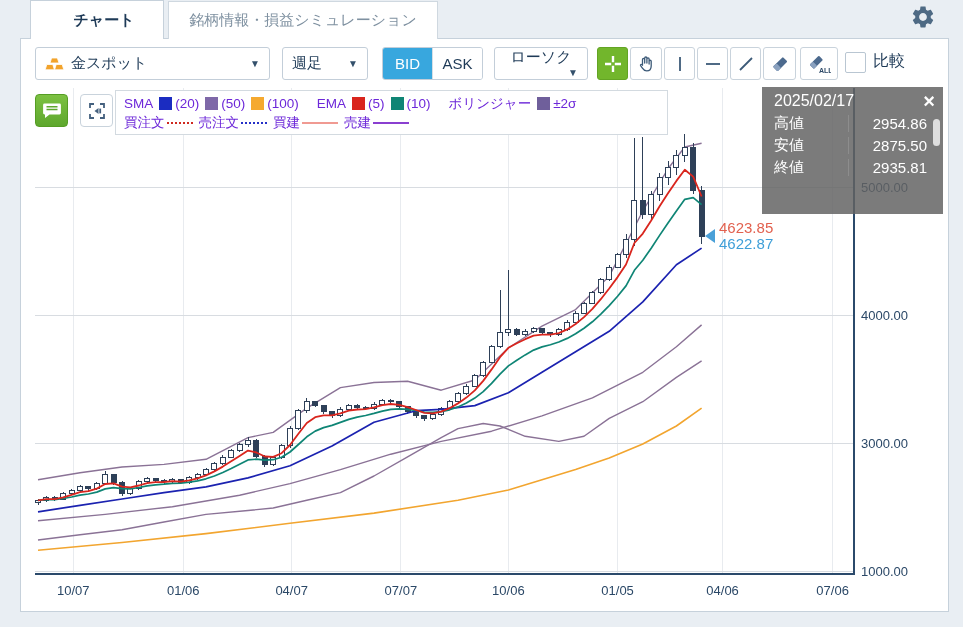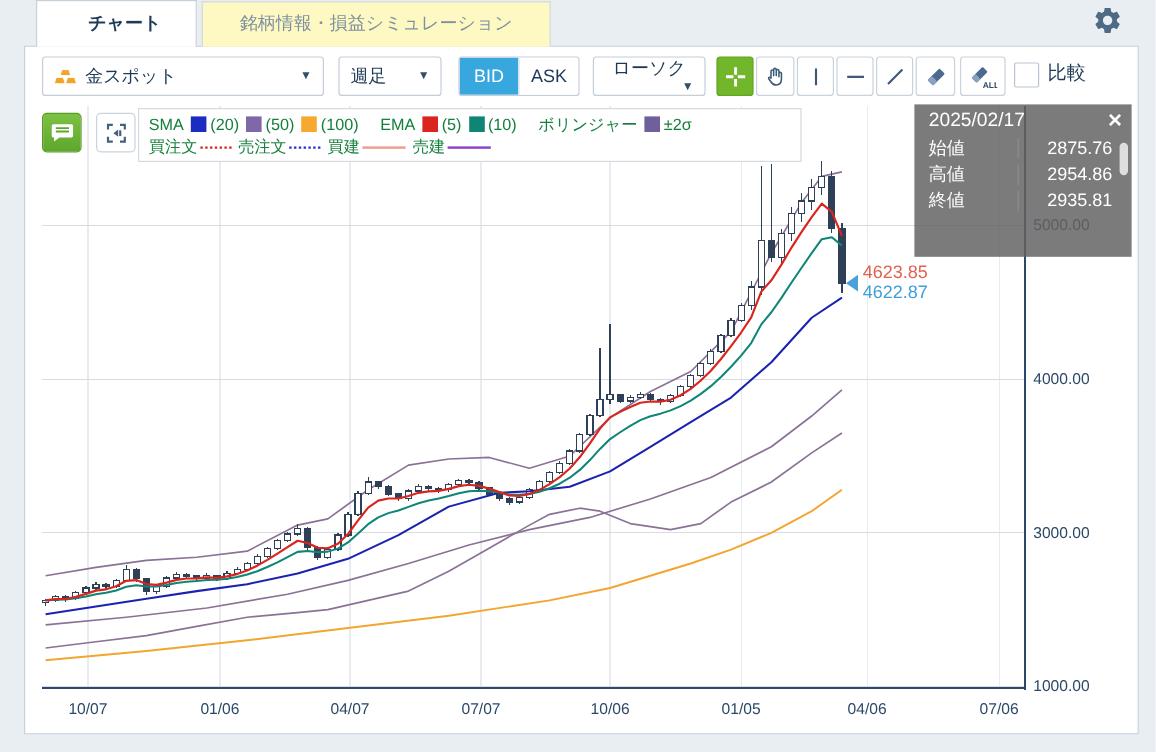--- a/index.html
+++ b/index.html
@@ -3,21 +3,21 @@
 <meta charset="utf-8">
 <style>
   html,body{margin:0;padding:0;}
   body{width:963px;height:627px;background:#e9eef3;position:relative;overflow:hidden;
        font-family:"Liberation Sans","DejaVu Sans",sans-serif;color:#1e3a57;}
   .abs{position:absolute;}
   
   .tab{box-sizing:border-box;text-align:center;font-size:15px;cursor:pointer;z-index:3;}
   .tab-active{left:30px;top:0;width:134px;height:39px;line-height:37px;background:#fff;
     border:1px solid #c6d1db;border-bottom:none;font-weight:bold;color:#1e3a57;padding-left:14px;}
-  .tab-inactive{left:168px;top:1px;width:291px;height:38px;line-height:36px;background:#fef9c3;
+  .tab-inactive{left:168px;top:1px;width:270px;height:38px;line-height:36px;background:#ffffff;
     border:1px solid #cfd8e0;border-bottom:none;color:#7e90a0;}
   .gear{left:910px;top:4px;width:30px;height:30px;cursor:pointer;z-index:3;}
   
   .panel{left:20px;top:38px;width:929px;height:574px;background:#fff;border:1px solid #c6d1db;box-sizing:border-box;z-index:1;}
   
   .select{box-sizing:border-box;height:33px;background:#fff;border:1px solid #c3ced9;border-radius:3px;
     display:flex;align-items:center;padding:0 9px;font-size:15px;color:#1e3a57;cursor:pointer;z-index:2;top:47px;}
   .select .caret{margin-left:auto;font-size:10px;color:#33506b;padding-left:6px;}
   .bidask{left:382px;top:47px;height:33px;display:flex;border:1px solid #c3ced9;border-radius:3px;overflow:hidden;z-index:2;box-sizing:border-box;}
   .bidask .seg{width:49px;line-height:31px;text-align:center;font-size:15px;cursor:pointer;}
@@ -26,21 +26,21 @@
   .toolbtn{box-sizing:border-box;top:47px;width:31px;height:33px;background:#fff;border:1px solid #c9d3dc;border-radius:3px;
     display:flex;align-items:center;justify-content:center;cursor:pointer;z-index:2;color:#3c5a78;}
   .toolbtn.green{background:#72b62c;border-color:#63a424;}
   .checkbox{left:845px;top:52px;width:21px;height:21px;background:#fff;border:1px solid #b9c6d2;border-radius:2px;box-sizing:border-box;cursor:pointer;z-index:2;}
   .cmp-label{left:873px;top:51px;font-size:16px;z-index:2;}
   
   .iconbtn{box-sizing:border-box;width:33px;height:33px;border-radius:4px;display:flex;align-items:center;justify-content:center;cursor:pointer;z-index:4;}
   .comment{left:35px;top:94px;background:linear-gradient(#7cc142,#5ea72d);border:1px solid #559d24;}
   .expand{left:80px;top:94px;background:#fff;border:1px solid #c9d3dc;}
   .legend{left:115px;top:90px;width:553px;height:45px;background:#fff;border:1px solid #d3dae0;box-sizing:border-box;
-    padding:3px 8px;z-index:4;font-size:13.5px;color:#15803d;}
+    padding:3px 8px;z-index:4;font-size:13.5px;color:#6d28d9;}
   .leg-row{display:flex;align-items:center;height:19px;white-space:nowrap;}
   .leg-item{display:flex;align-items:center;margin-right:4px;}
   .swatch{display:inline-block;width:13px;height:13px;margin:0 3px 0 2px;}
   .linesample{display:inline-block;height:0;margin:0 2px;}
   
   .y-lab{position:absolute;left:861px;font-size:13px;color:#2b4867;z-index:1;}
   .x-lab{position:absolute;top:583px;width:50px;text-align:center;font-size:13px;color:#2b4867;z-index:1;}
   
   .marker-tri{left:705px;top:229px;width:0;height:0;border-top:7px solid transparent;border-bottom:7px solid transparent;
     border-right:10px solid #4aa0d8;z-index:2;}
@@ -424,26 +424,26 @@
 <div class="abs marker-ask">4623.85</div>
 <div class="abs marker-bid">4622.87</div>
 
 <div class="abs tooltip">
   <div class="tt-head">
     <span>2025/02/17</span>
     <span class="tt-close">×</span>
   </div>
   <div id="tt-rows">
       <div class="tt-row">
-        <span class="tt-label">始値</span>
-        <span class="tt-value">2875.76</span>
+        <span class="tt-label">高値</span>
+        <span class="tt-value">2954.86</span>
       </div>
       <div class="tt-row">
-        <span class="tt-label">高値</span>
-        <span class="tt-value">2954.86</span>
+        <span class="tt-label">安値</span>
+        <span class="tt-value">2875.50</span>
       </div>
       <div class="tt-row">
         <span class="tt-label">終値</span>
         <span class="tt-value">2935.81</span>
       </div>
     </div>
   <div class="tt-scroll"></div>
 </div>
 
 </body></html>

